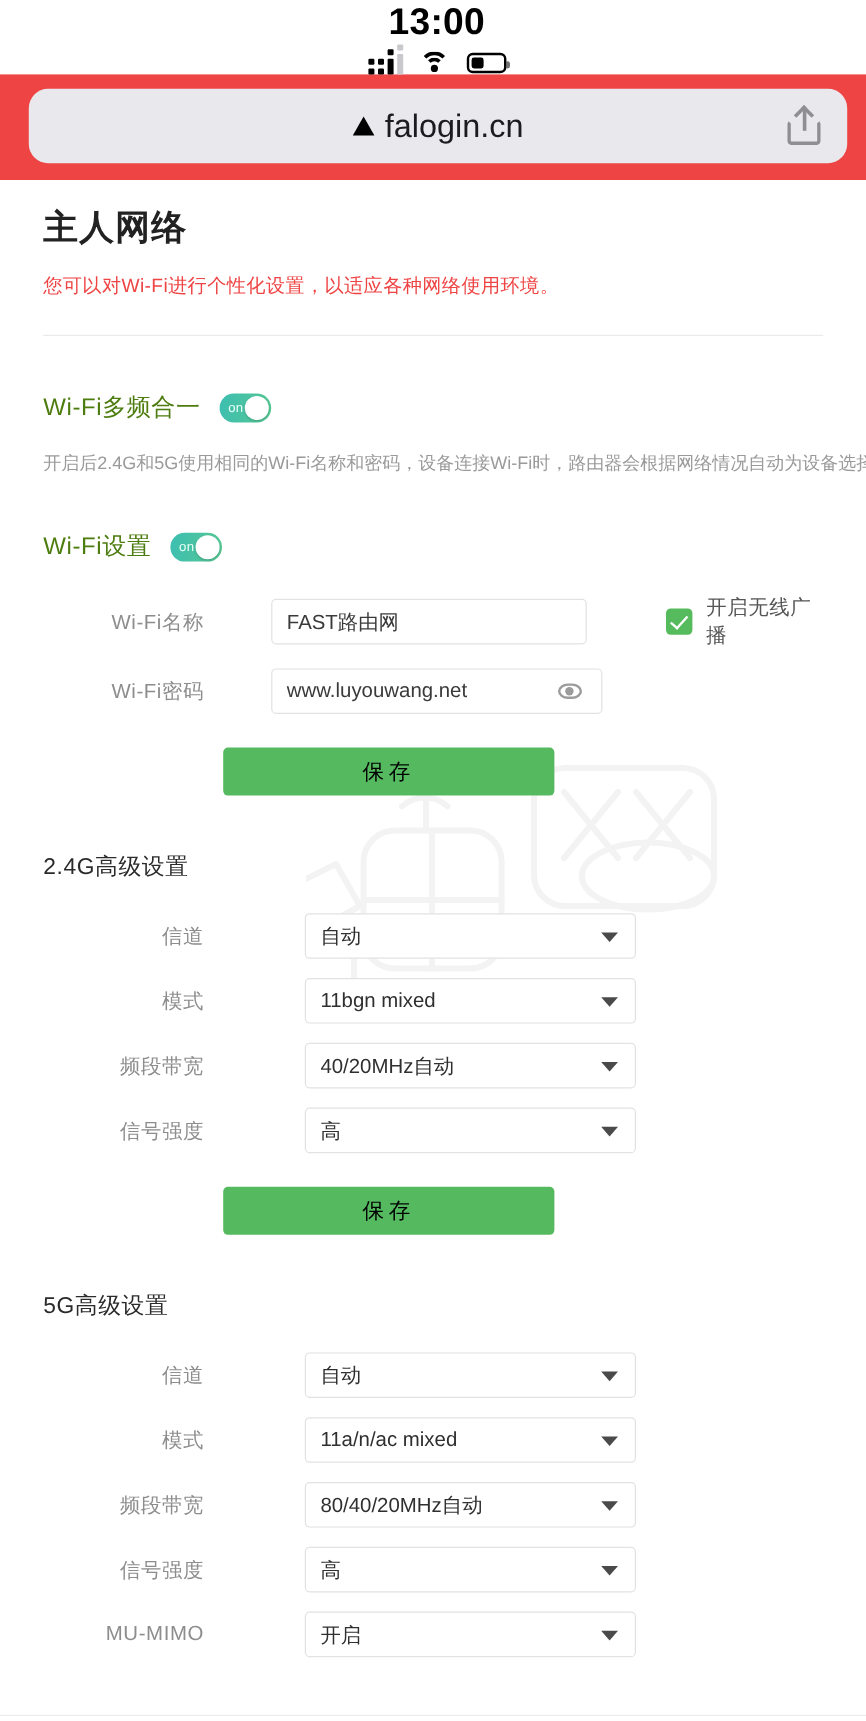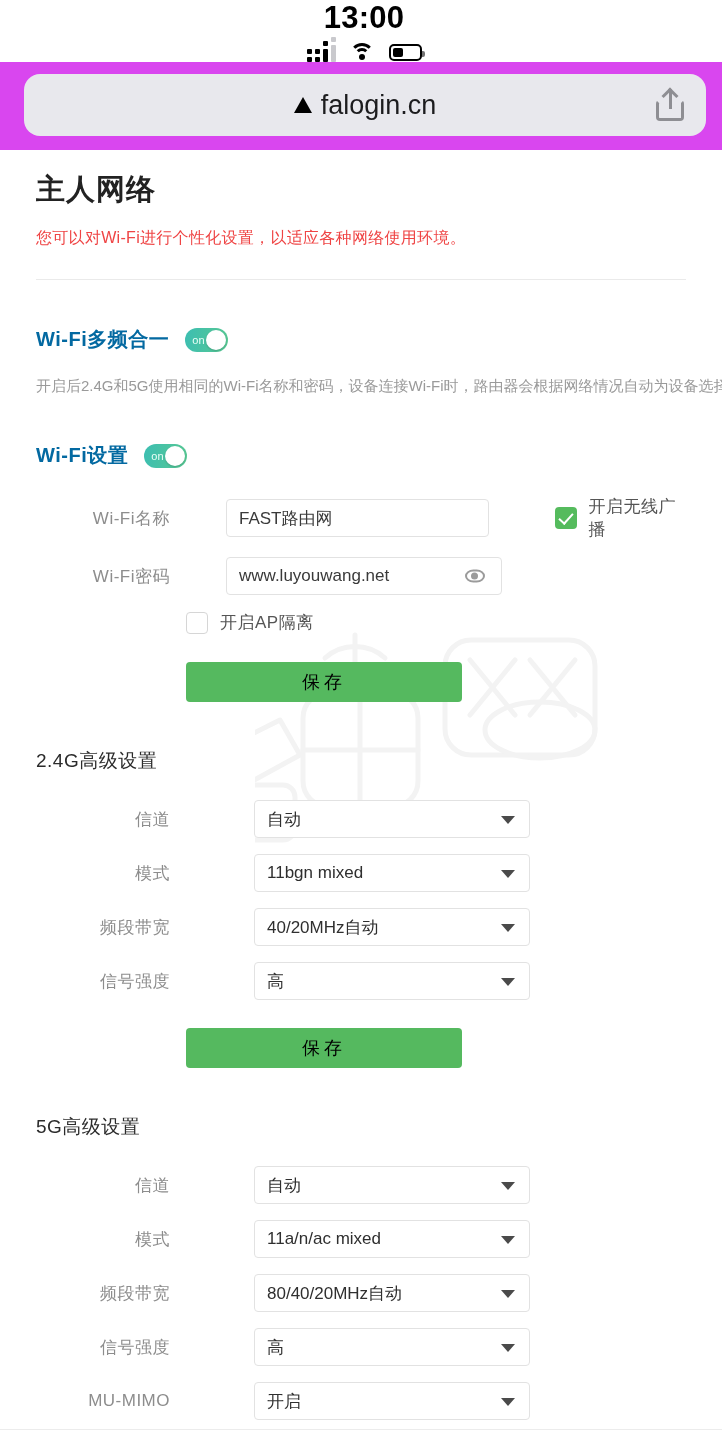--- a/index.html
+++ b/index.html
@@ -38,21 +38,21 @@
       border: none; background: #000; }
 
   .battery { position: relative; width: 33px; height: 17px; border: 2px solid #000;
      border-radius: 5px; }
   .battery .fill { position: absolute; left: 2px; top: 2px; bottom: 2px; width: 10px;
      background: #000; border-radius: 2px; }
   .battery .tip { position: absolute; right: -5px; top: 5px; width: 3px; height: 6px;
      border-radius: 0 2px 2px 0; background: #000; opacity: .55; }
 
   
-  .urlbar-wrap { padding: 12px 16px 14px 24px; background: #d946ef; }
+  .urlbar-wrap { padding: 12px 16px 14px 24px; background: #ef4444; }
   .urlbar {
     position: relative; height: 62px; background: #e8e8ed; border-radius: 16px;
     display: flex; align-items: center; justify-content: center;
   }
   .url-text { display: flex; align-items: center; gap: 9px; font-size: 27px; color: #1c1c1e; }
   .warn-tri { width: 0; height: 0; border-left: 9px solid transparent;
      border-right: 9px solid transparent; border-bottom: 16px solid #000; position: relative; }
   .share-btn { position: absolute; right: 22px; top: 50%; transform: translateY(-50%);
      width: 28px; height: 32px; }
   .share-btn .box { position: absolute; left: 0; bottom: 0; width: 28px; height: 21px;
@@ -67,21 +67,21 @@
   .content { position: relative; padding: 0 36px; }
   .watermark { position: absolute; pointer-events: none; user-select: none;
      color: transparent; opacity: 1; z-index: 0; }
 
   .page-title { font-size: 29px; font-weight: 700; color: #222; letter-spacing: 1px;
      padding-top: 20px; }
   .page-desc { font-size: 16px; color: #ef4444; padding-top: 18px; letter-spacing: .3px; }
   .hr { height: 1px; background: #eaeaea; margin-top: 30px; }
 
   .sect-head { display: flex; align-items: center; gap: 16px; }
-  .sect-title { font-size: 20px; font-weight: 700; color: #0369a1; letter-spacing: .5px; }
+  .sect-title { font-size: 20px; font-weight: 400; color: #4d7c0f; letter-spacing: .5px; }
   .sect-title-sm { font-size: 19px; font-weight: 400; color: #2b2b2b; letter-spacing: .5px; }
 
   .toggle { position: relative; width: 43px; height: 24px; border-radius: 13px;
      background: linear-gradient(100deg, #3cbeb2 0%, #58c892 100%); flex: none; text-align: center; }
   .toggle .lbl { position: absolute; left: 7px; top: 50%; transform: translateY(-50%);
      font-size: 11px; color: #eafff7; letter-spacing: .3px; }
   .toggle .knob { position: absolute; right: 2px; top: 2px; width: 20px; height: 20px;
      border-radius: 50%; background: #fff; box-shadow: 0 1px 2px rgba(0,0,0,.18); }
 
   .sect-note { font-size: 15px; color: #9a9a9a; margin-top: 24px;
@@ -237,26 +237,20 @@
         <div class="row-label">Wi-Fi密码</div>
         <div class="field">
           <span>www.luyouwang.net</span>
           <span class="eye">
             <span class="outer"></span>
               <span class="pupil"></span>
           </span>
         </div>
       </div>
 
-      <div class="row inline-cb">
-        <div class="offset">
-          <span class="cb off"></span>
-          <span class="cb-label">开启AP隔离</span>
-        </div>
-      </div>
 
       <div class="btn-row">
         <button class="btn-save">保存</button>
       </div>
     </div>
 
     <div class="spacer-lg"></div>
 
     <div class="sect-head">
       <span class="sect-title-sm">2.4G高级设置</span>

